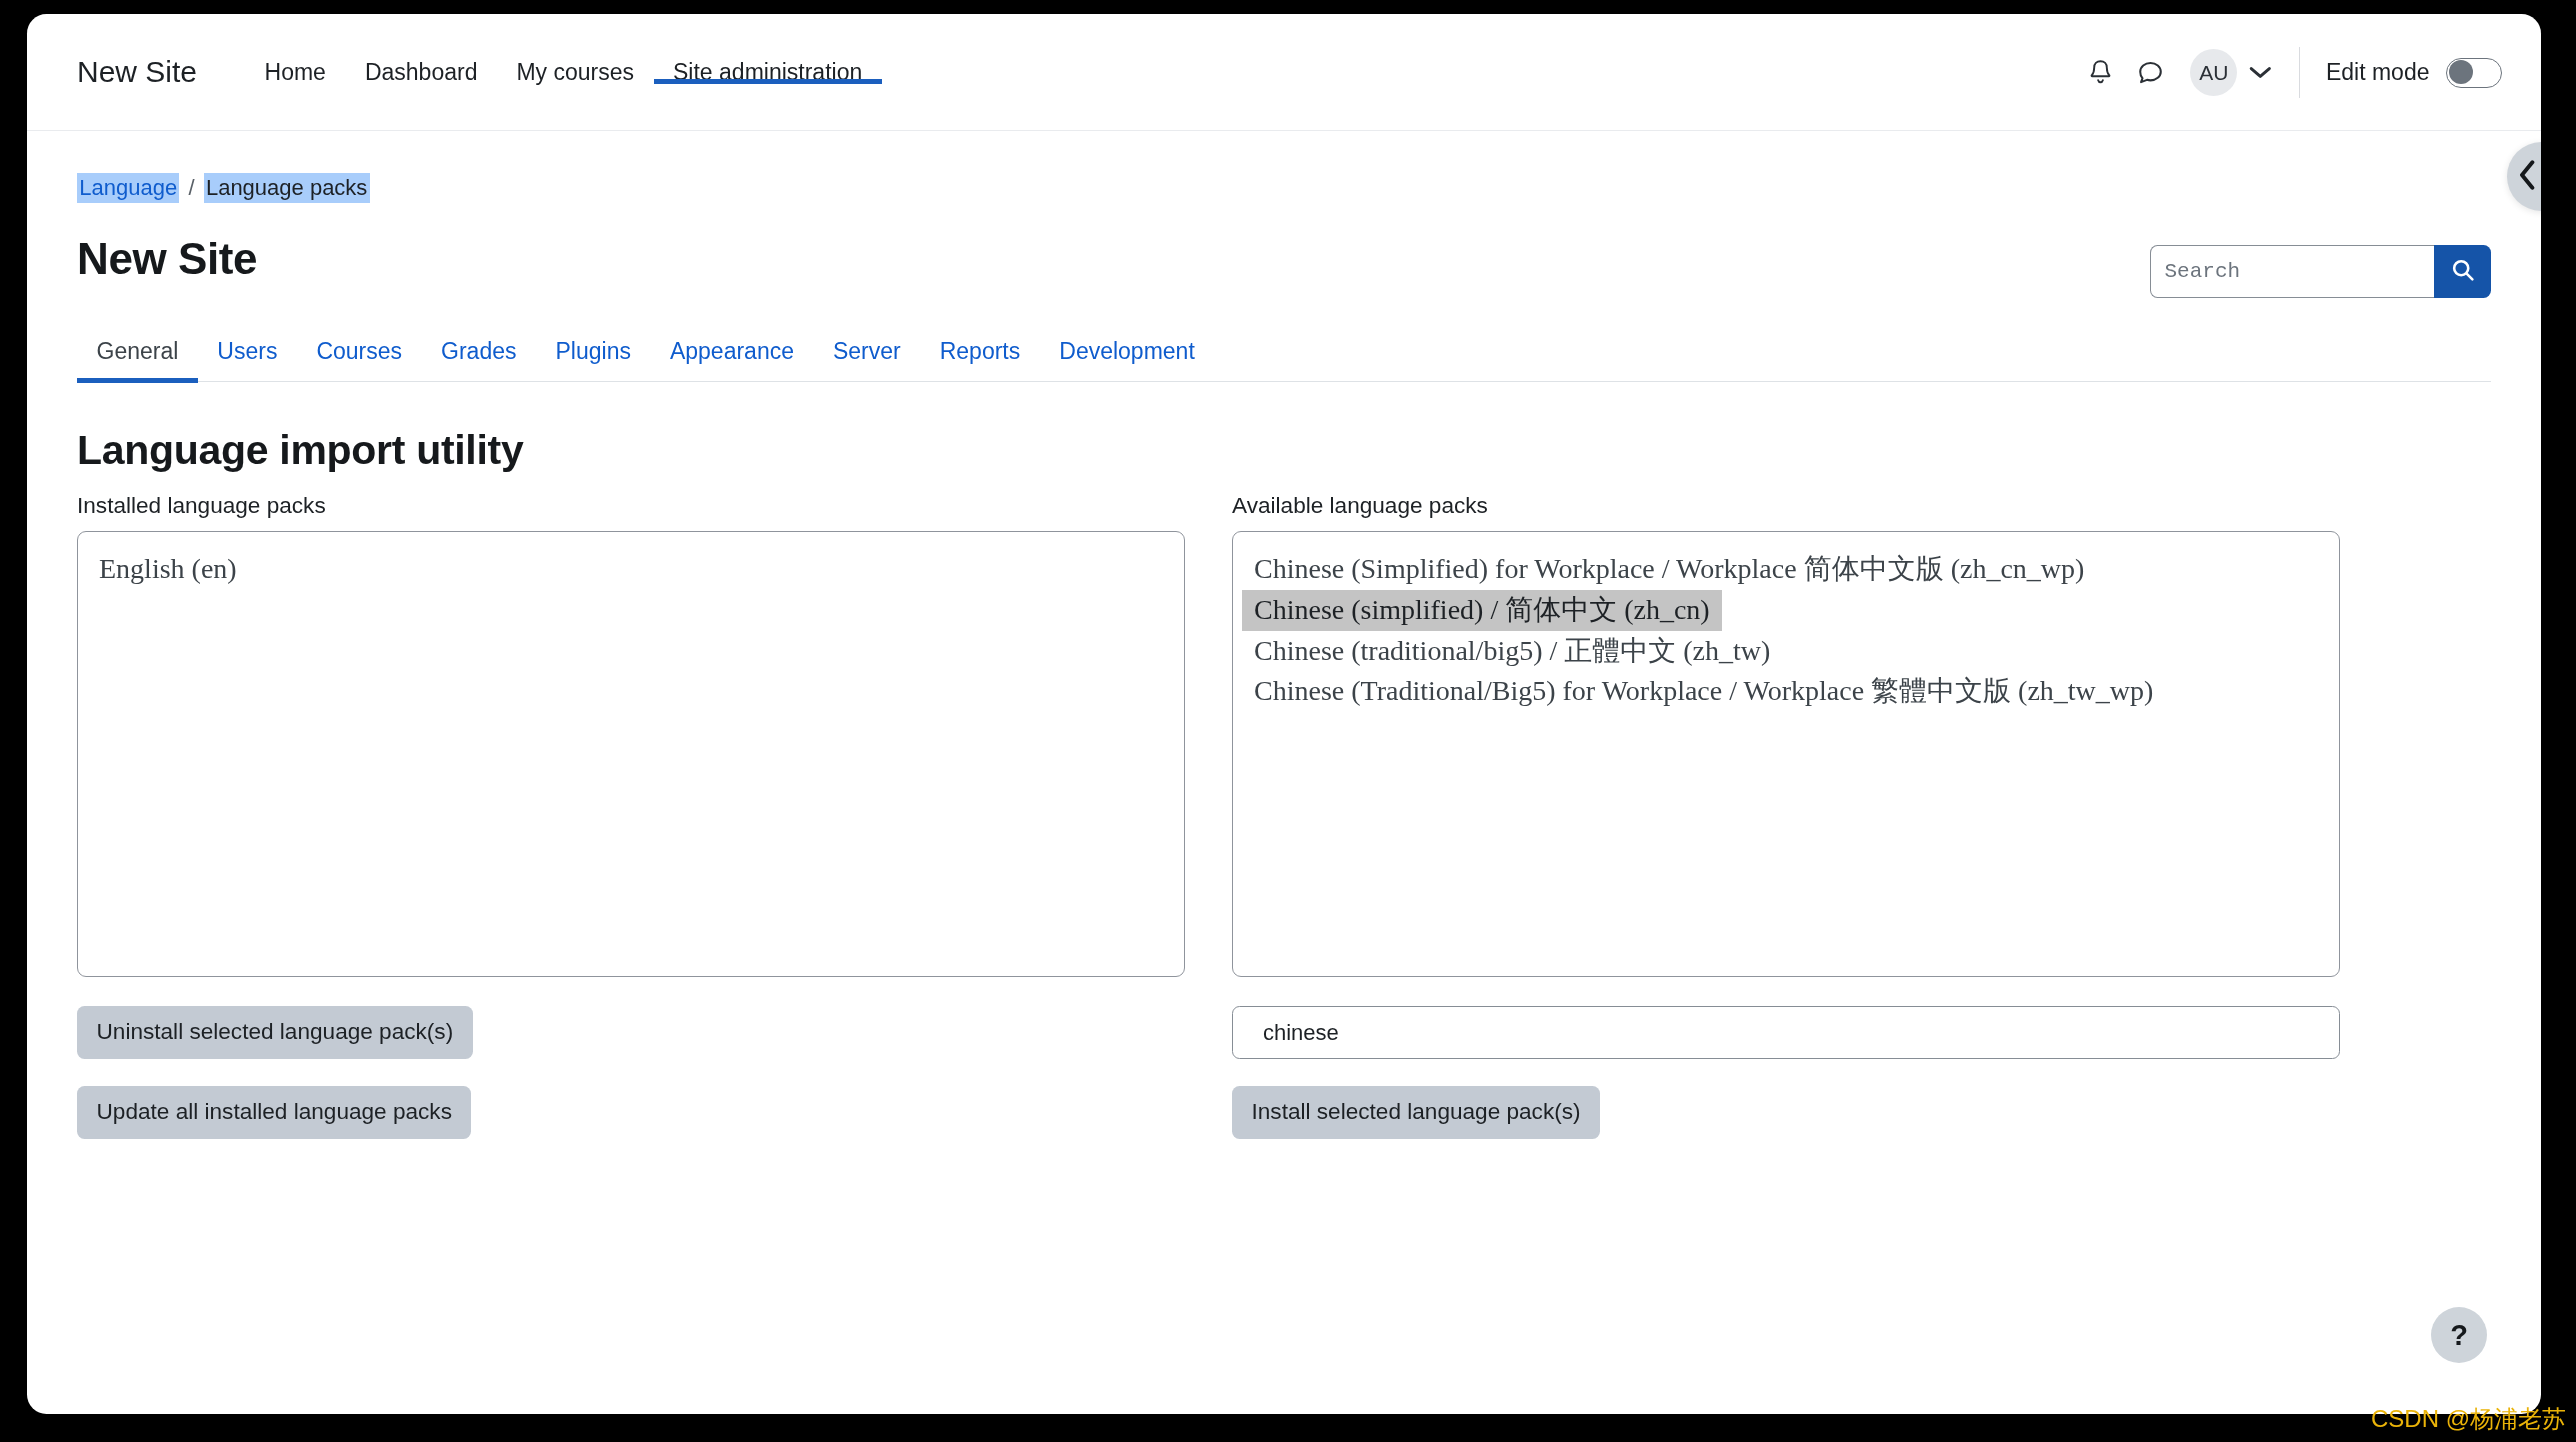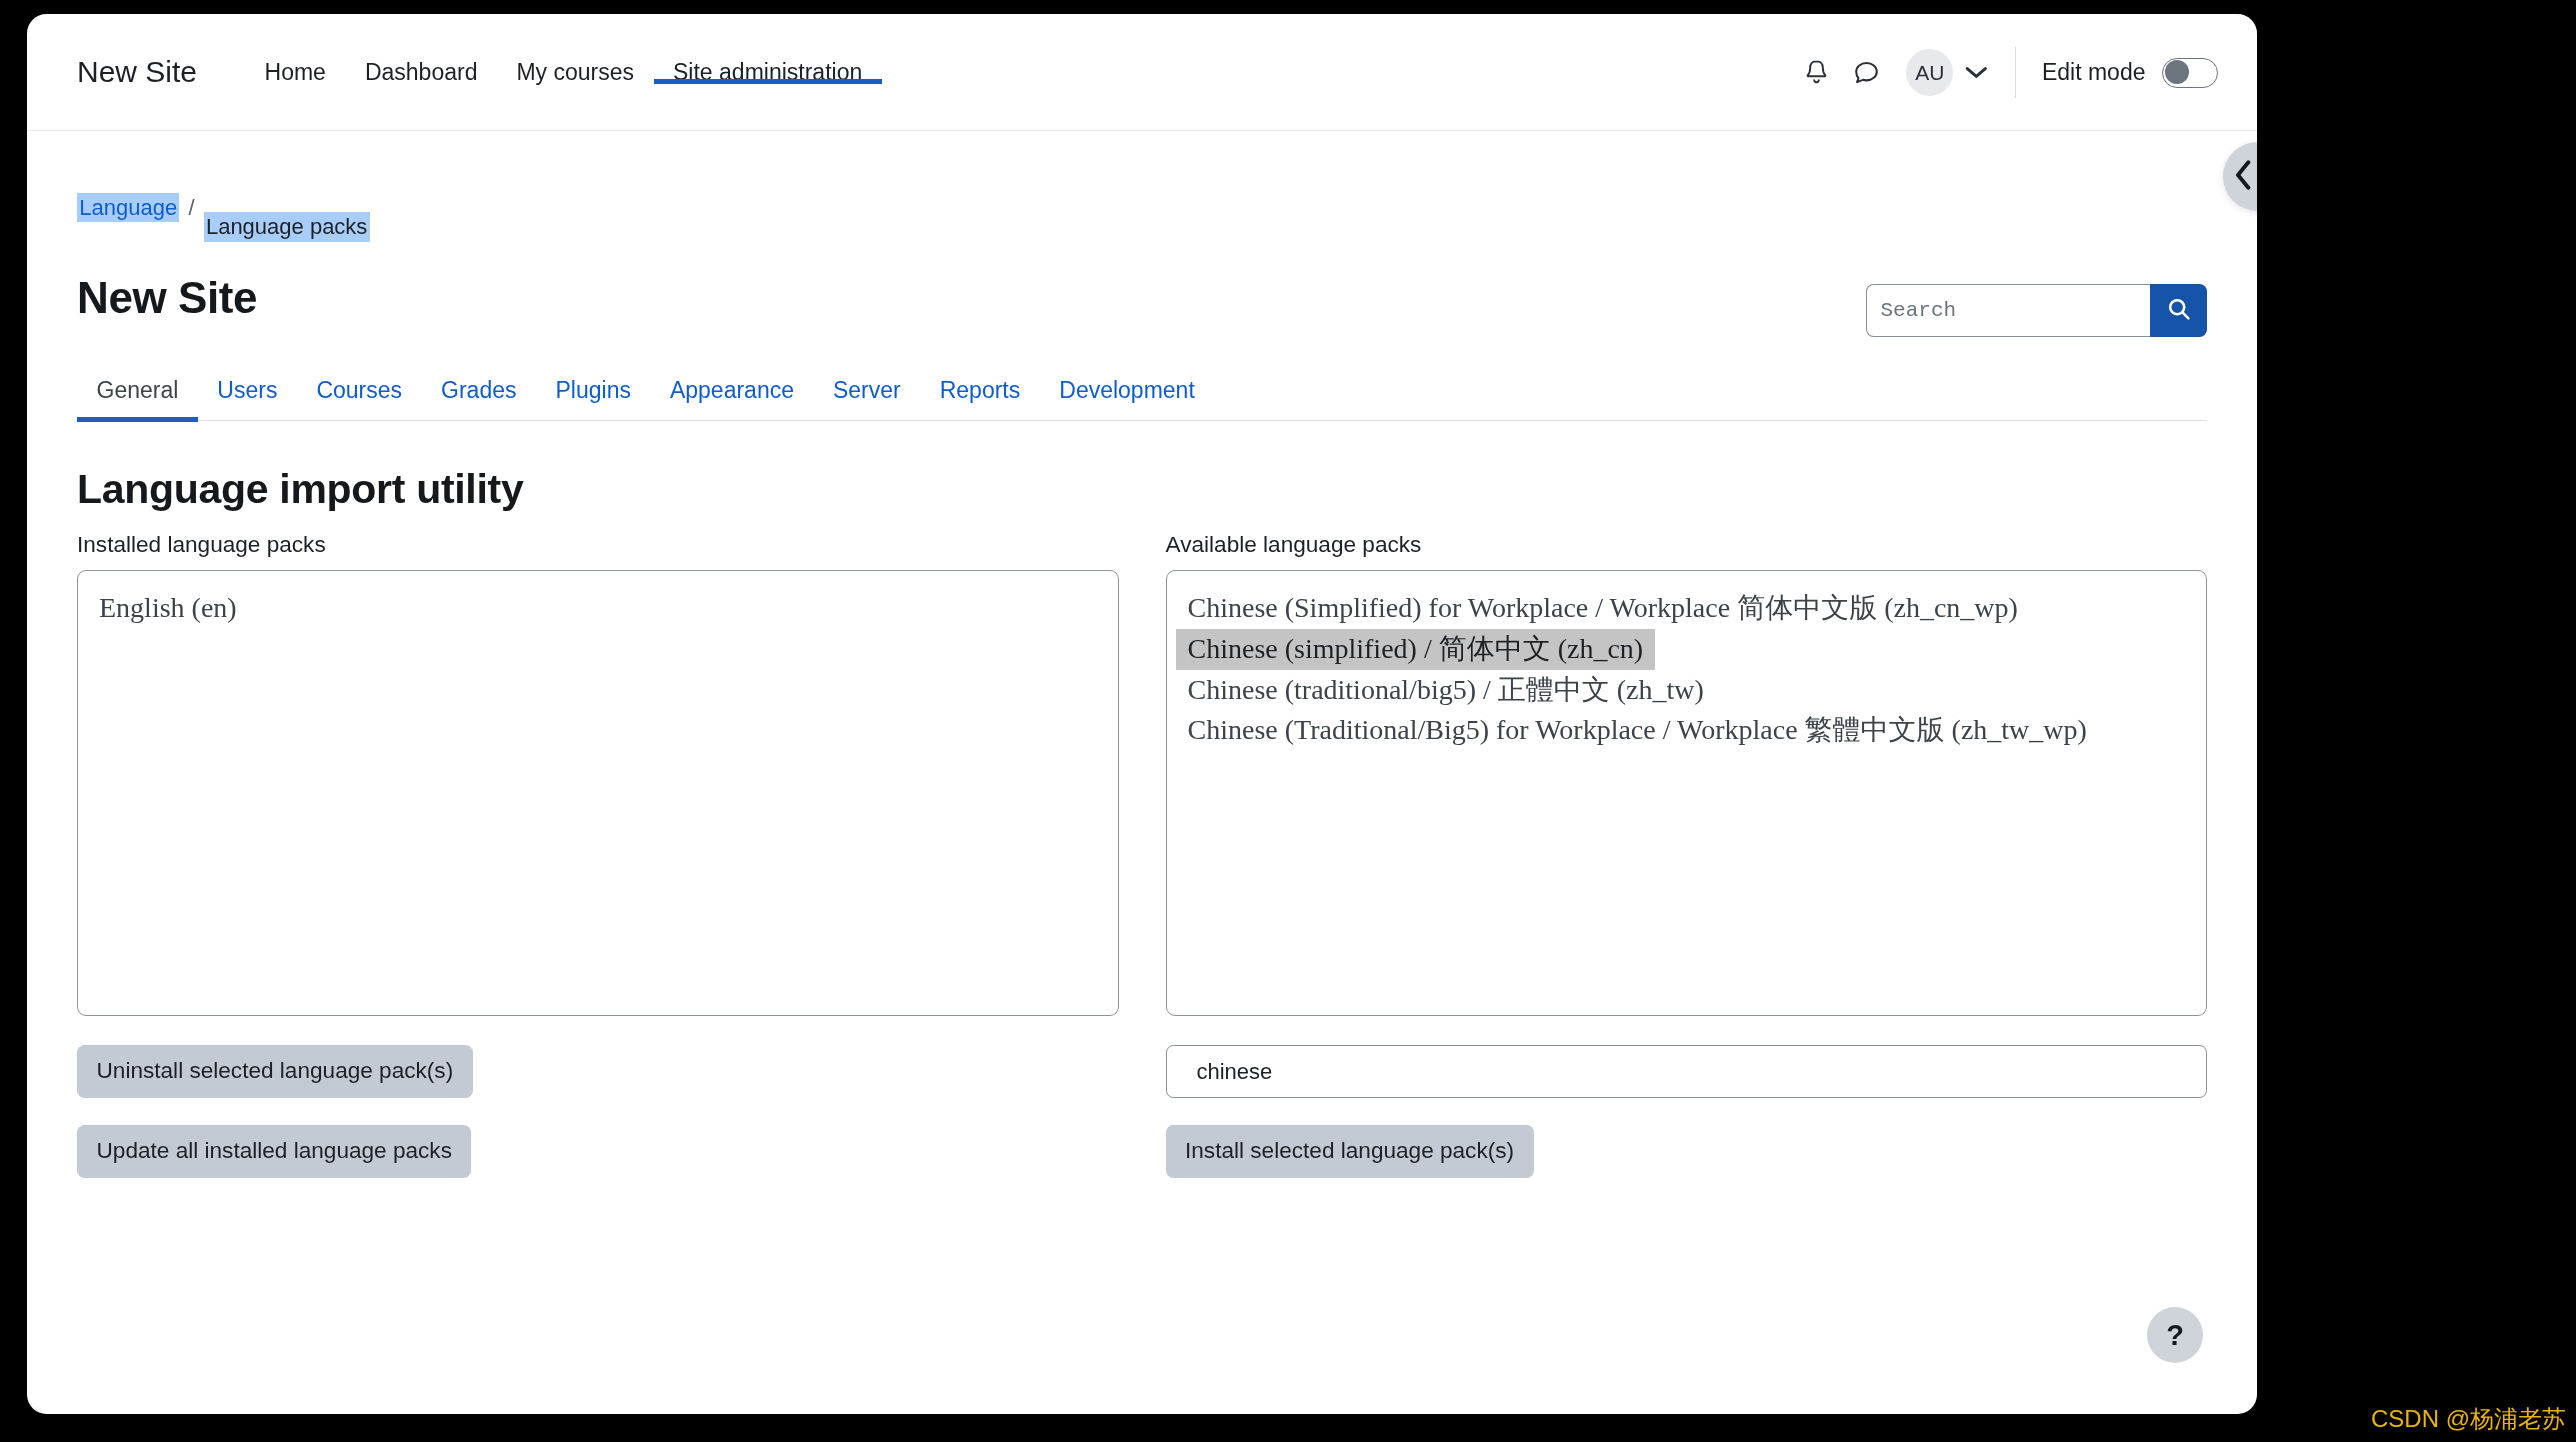--- a/index.html
+++ b/index.html
@@ -12,21 +12,21 @@
   #page {
     position: relative;
     width: 2576px; height: 1442px;
     background: #000000;
   }
 
   
   .card {
     position: absolute;
     left: 27px; top: 14.3px;
-    width: 2230px; height: 1400px;
+    width: 2514px; height: 1400px;
     background: #ffffff;
     border-radius: 19.5px;
     overflow: hidden;
   }
 
   
   .navbar {
     position: relative;
     height: 117px;
     border-bottom: 1.5px solid #e9ebee;
@@ -149,21 +149,20 @@
   }
   .crumb-sep {
     color: #5a6168;
     margin: 0 9px;
     padding: 3.8px 0;
   }
   .crumb-current {
     color: #1d2125;
     background: #a8cdfb;
     padding: 3.8px 2.3px;
-    margin-top: 39px;
   }
 
   
   .head-row {
     display: flex;
     align-items: flex-start;
     justify-content: space-between;
   }
   .site-title {
     font-size: 44px;

